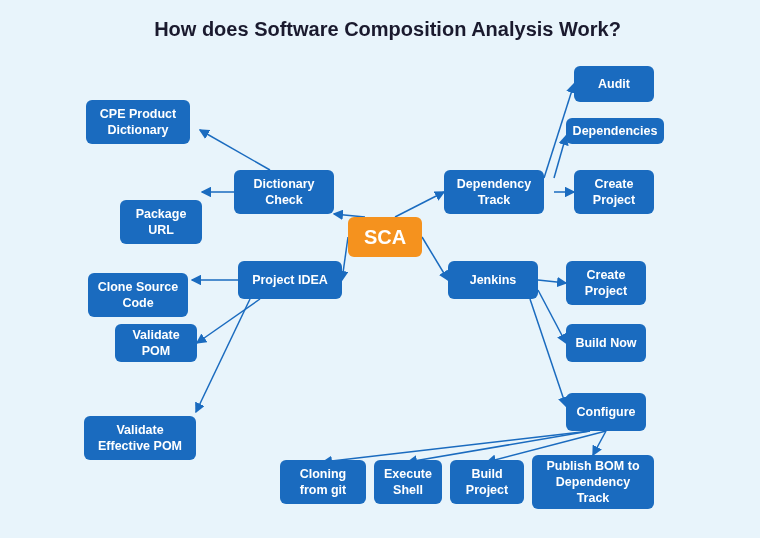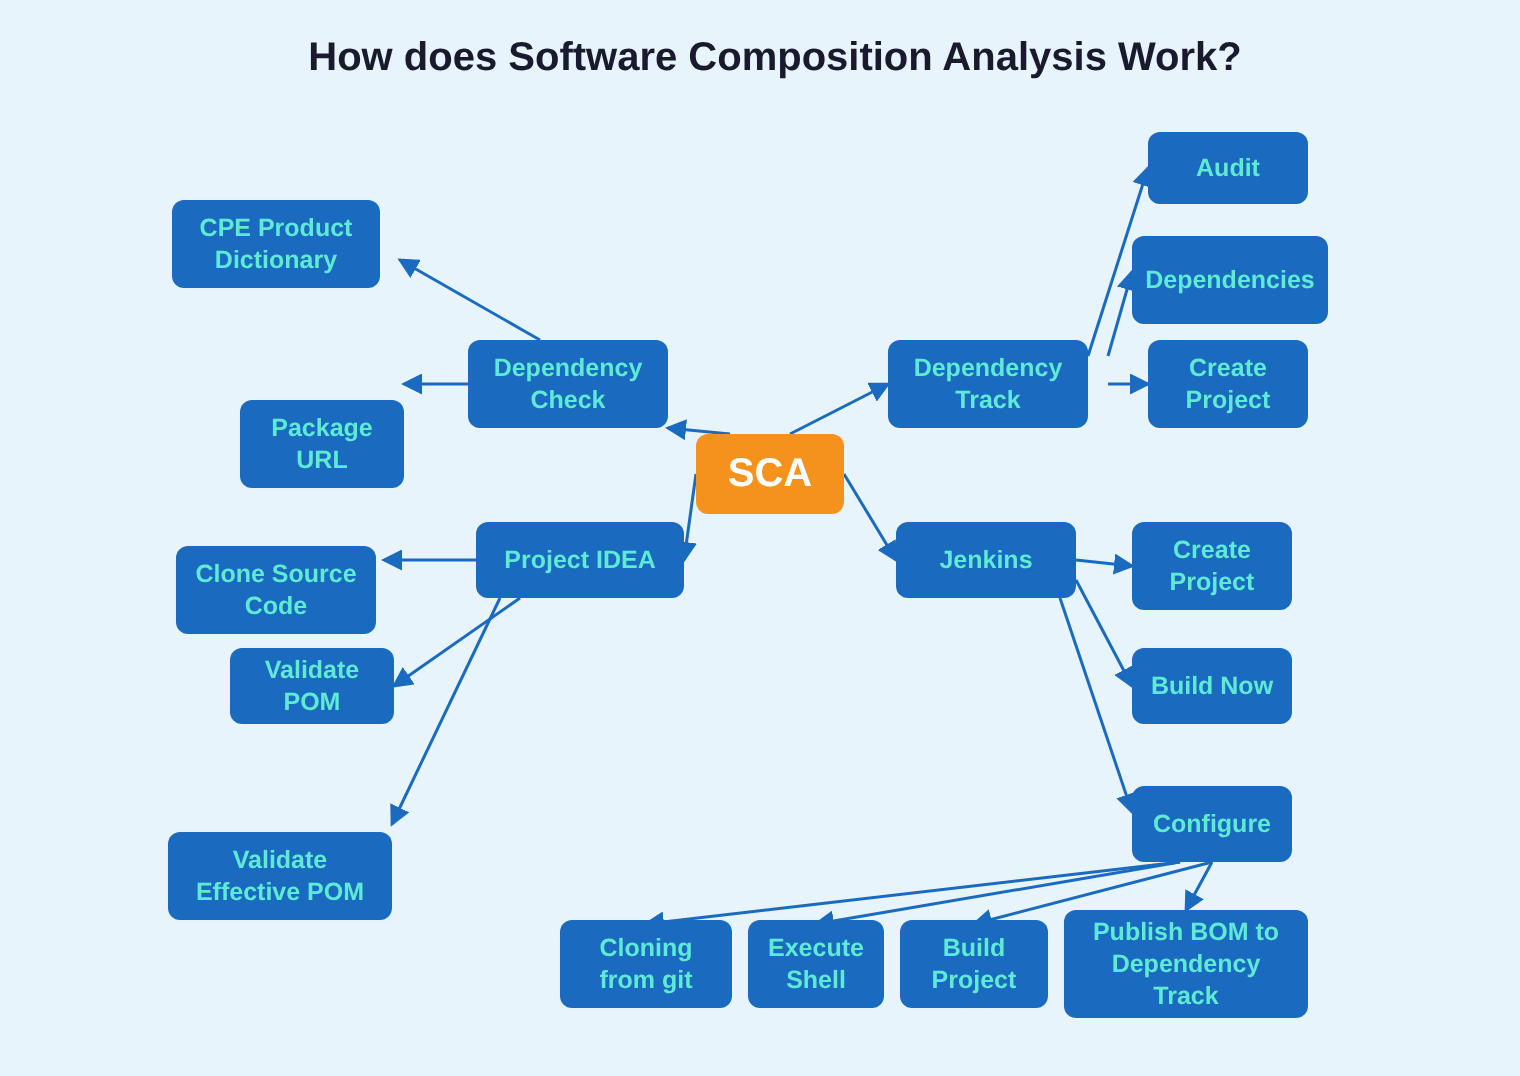--- a/index.html
+++ b/index.html
@@ -34,21 +34,21 @@
       align-items: center;
       justify-content: center;
       text-align: center;
       font-size: 12.5px;
       font-weight: 600;
       line-height: 1.3;
       padding: 4px 6px;
     }
     .blue {
       background: #1a6bbf;
-      color: #5eead4;
+      color: #ffffff;
     }
     .orange {
       background: #f5921e;
       color: #fff;
       font-size: 20px;
       font-weight: bold;
     }
   </style>
 </head>
 <body>
@@ -97,36 +97,36 @@
   <line x1="590" y1="431" x2="408" y2="462" stroke="#1a6bbf" stroke-width="1.5" marker-end="url(#arr)"></line>
 
   <line x1="606" y1="431" x2="487" y2="462" stroke="#1a6bbf" stroke-width="1.5" marker-end="url(#arr)"></line>
 
   <line x1="606" y1="431" x2="593" y2="455" stroke="#1a6bbf" stroke-width="1.5" marker-end="url(#arr)"></line>
 </svg>
 
 <div class="node orange" style="left: 348px; top: 217px; width: 74px; height: 40px;">SCA</div>
 <div class="node blue" style="left: 238px; top: 261px; width: 104px; height: 38px;">Project IDEA</div>
 <div class="node blue" style="left: 448px; top: 261px; width: 90px; height: 38px;">Jenkins</div>
-<div class="node blue" style="left: 234px; top: 170px; width: 100px; height: 44px;">Dependency
+<div class="node blue" style="left: 234px; top: 170px; width: 100px; height: 44px;">Dictionary
 Check</div>
 <div class="node blue" style="left: 444px; top: 170px; width: 100px; height: 44px;">Dependency
 Track</div>
 <div class="node blue" style="left: 86px; top: 100px; width: 104px; height: 44px;">CPE Product
 Dictionary</div>
 <div class="node blue" style="left: 120px; top: 170px; width: 82px; height: 44px; margin-top: 30px;">Package
 URL</div>
 <div class="node blue" style="left: 88px; top: 261px; width: 100px; height: 44px; margin-top: 12px;">Clone
 Source Code</div>
 <div class="node blue" style="left: 115px; top: 324px; width: 82px; height: 38px;">Validate
 POM</div>
 <div class="node blue" style="left: 84px; top: 416px; width: 112px; height: 44px;">Validate
 Effective POM</div>
 <div class="node blue" style="left: 574px; top: 66px; width: 80px; height: 36px;">Audit</div>
-<div class="node blue" style="left: 566px; top: 118px; width: 98px; height: 44px;">Dependencies</div>
+<div class="node blue" style="left: 566px; top: 118px; width: 98px; height: 26px;">Dependencies</div>
 <div class="node blue" style="left: 574px; top: 170px; width: 80px; height: 44px;">Create
 Project</div>
 <div class="node blue" style="left: 566px; top: 261px; width: 80px; height: 44px;">Create
 Project</div>
 <div class="node blue" style="left: 566px; top: 324px; width: 80px; height: 38px;">Build
 Now</div>
 <div class="node blue" style="left: 566px; top: 393px; width: 80px; height: 38px;">Configure</div>
 <div class="node blue" style="left: 280px; top: 460px; width: 86px; height: 44px;">Cloning
 from git</div>
 <div class="node blue" style="left: 374px; top: 460px; width: 68px; height: 44px;">Execute

